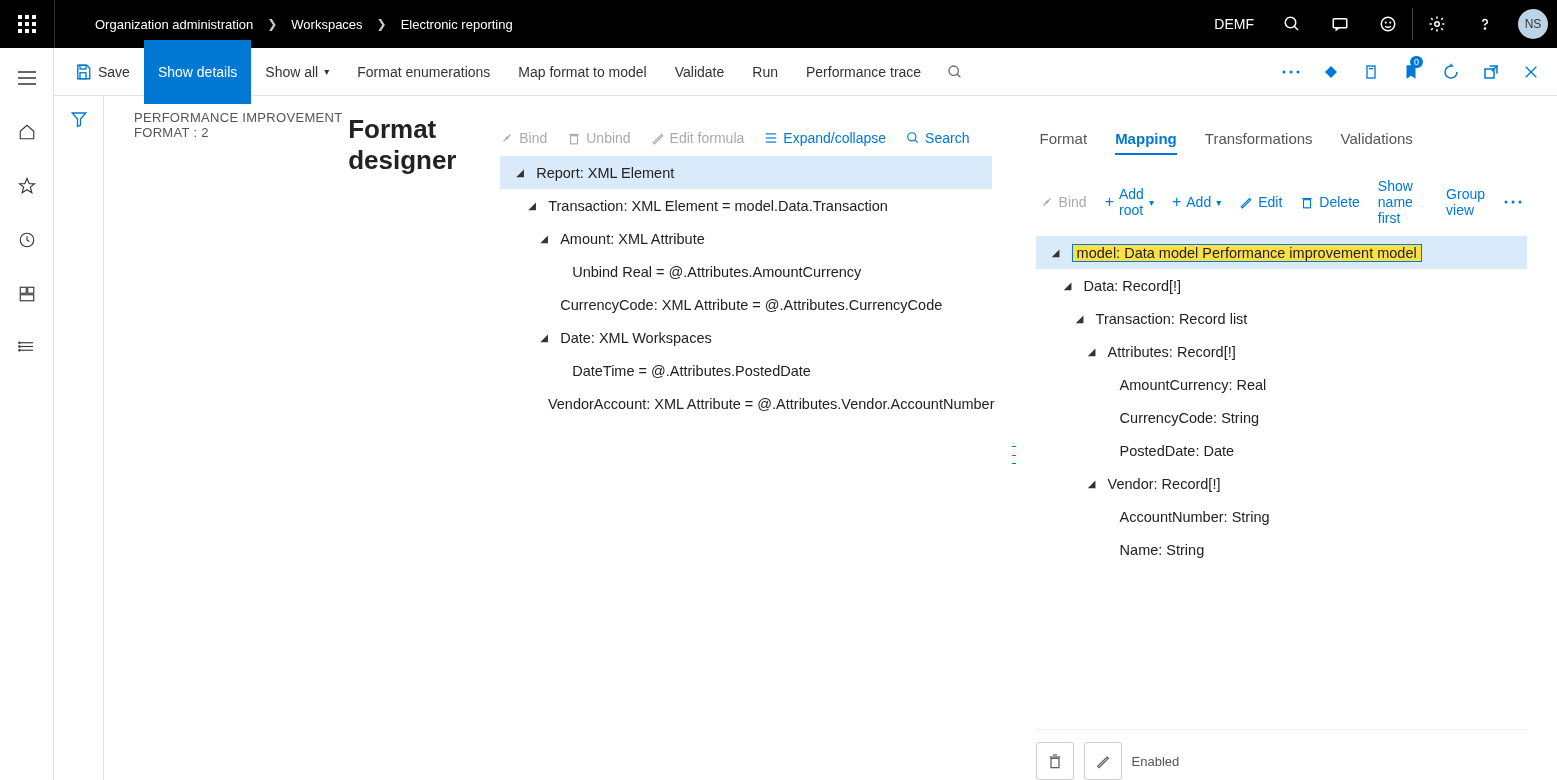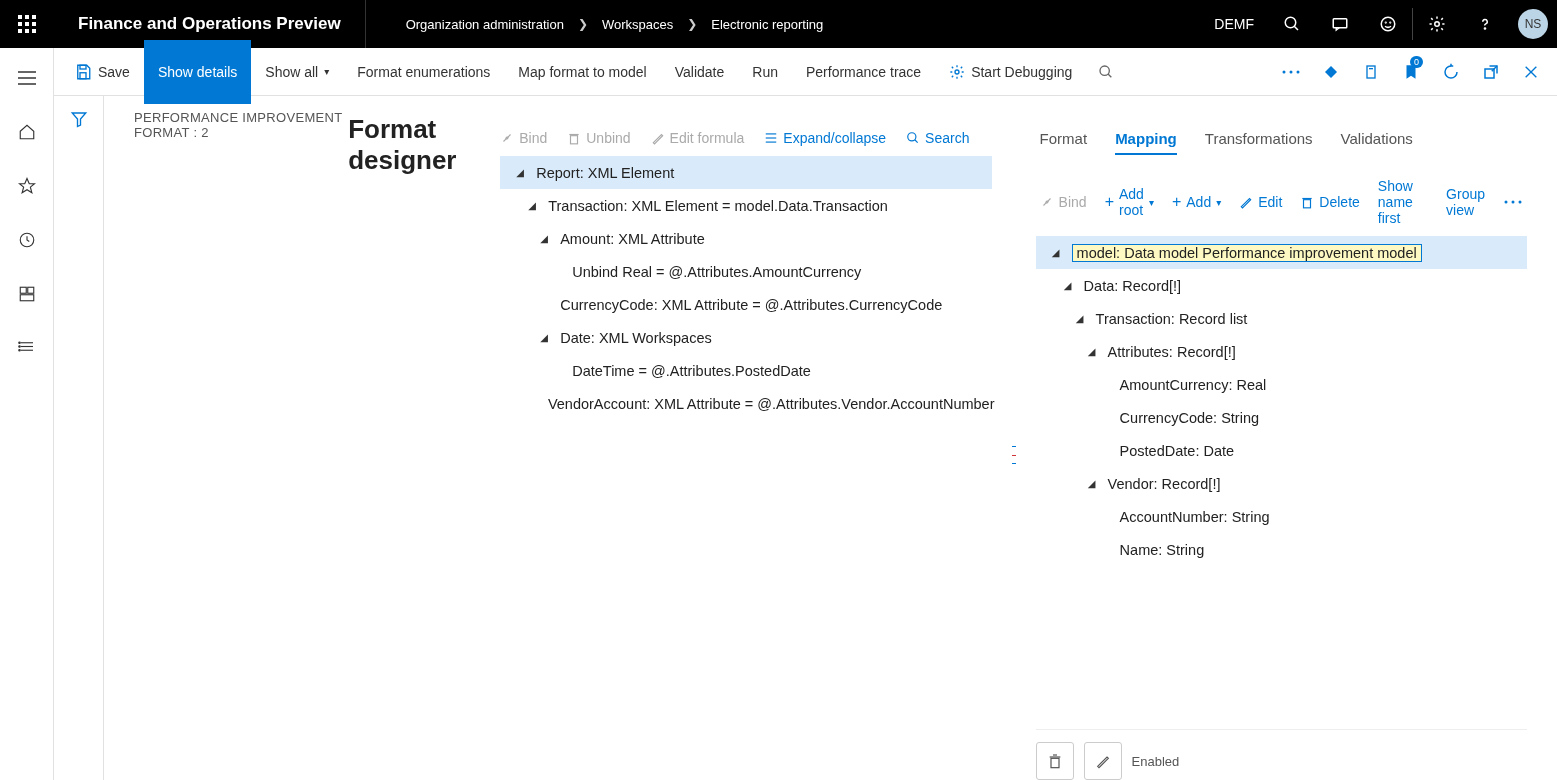--- a/index.html
+++ b/index.html
@@ -65,21 +65,21 @@
 .col-toolbar2 .r { margin-left: auto; }
 .col-toolbar2 .more { color: #0078d4; }
 
 
 .tree { font-size: 14.5px; color: #222; }
 .tree .row { display: flex; align-items: center; height: 33px; }
 .tree .row.selected { background: #d9ebfa; }
 .tree .tw { width: 20px; text-align: center; font-size: 10px; color: #333; cursor: pointer; }
 .tree .tw.blank { visibility: hidden; }
 .tree .lbl { white-space: nowrap; }
-.tree .selbox { border: 1px solid #0078d4; padding: 0 4px; background: #fef9c3; }
+.tree .selbox { border: 1px solid #0078d4; padding: 0 4px; background: #fde047; }
 
 .splitter { width: 4px; display: flex; align-items: center; justify-content: center; }
 .splitter .grip { width: 4px; height: 18px; display: flex; flex-direction: column; justify-content: space-between; }
 .splitter .grip span { height: 1px; background: #0078d4; }
 .splitter .grip span:nth-child(2) { background: #d13438; }
 
 
 .footer-right { margin-top: auto; border-top: 1px solid #eee; padding-top: 12px; display: flex; align-items: center; gap: 10px; }
 .sqbtn { width: 38px; height: 38px; border: 1px solid #ccc; border-radius: 3px; display: flex; align-items: center; justify-content: center; color: #555; cursor: pointer; }
 .enabled-label { font-size: 13px; color: #555; }
@@ -96,21 +96,20 @@
         <span></span>
         <span></span>
         <span></span>
         <span></span>
         <span></span>
         <span></span>
         <span></span>
         <span></span>
     </div>
   </div>
-  <div class="app-title">Finance and Operations Preview</div>
   <div class="divider-v"></div>
   <div class="breadcrumbs">
     <span>Organization administration</span>
     <span class="chev">❯</span>
     <span>Workspaces</span>
     <span class="chev">❯</span>
     <span>Electronic reporting</span>
   </div>
   <div class="topbar-right">
     <div class="tb-text">DEMF</div>
@@ -224,27 +223,20 @@
       </div>
       <div class="btn">
         <span>Validate</span>
       </div>
       <div class="btn">
         <span>Run</span>
       </div>
       <div class="btn">
         <span>Performance trace</span>
       </div>
-      <div class="btn">
-        <svg width="16" height="16" viewBox="0 0 24 24" fill="none" stroke="#0078d4" stroke-width="2">
-            <circle cx="12" cy="12" r="3"></circle>
-            <path d="M12 2v3M12 19v3M4.2 4.2l2.1 2.1M17.7 17.7l2.1 2.1M2 12h3M19 12h3M4.2 19.8l2.1-2.1M17.7 6.3l2.1-2.1"></path>
-          </svg>
-        <span>Start Debugging</span>
-      </div>
       <div class="iconbtn gray">
         <svg width="16" height="16" viewBox="0 0 24 24" fill="none" stroke="#666" stroke-width="2">
             <circle cx="10" cy="10" r="7"></circle>
             <line x1="20" y1="20" x2="15" y2="15"></line>
           </svg>
       </div>
       <div class="spacer"></div>
       <div class="iconbtn">
         <svg width="20" height="6" viewBox="0 0 20 6">
             <circle cx="3" cy="3" r="1.5" fill="#0078d4"></circle>

